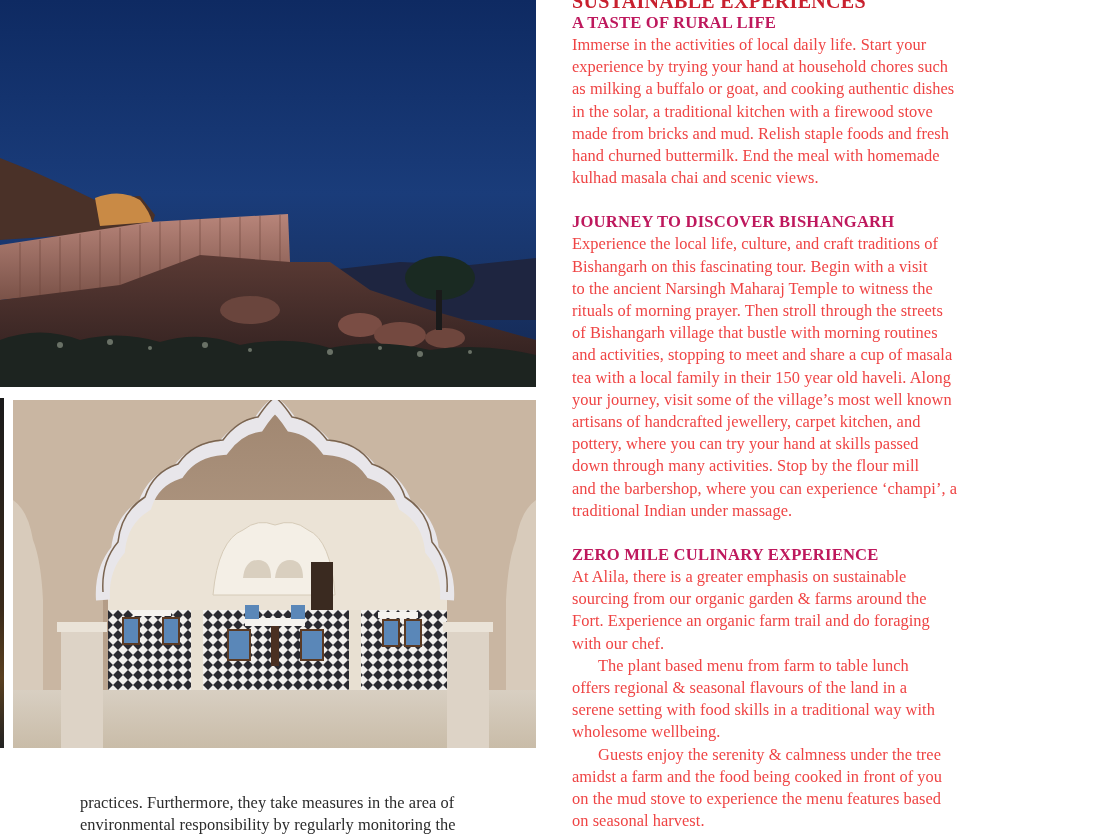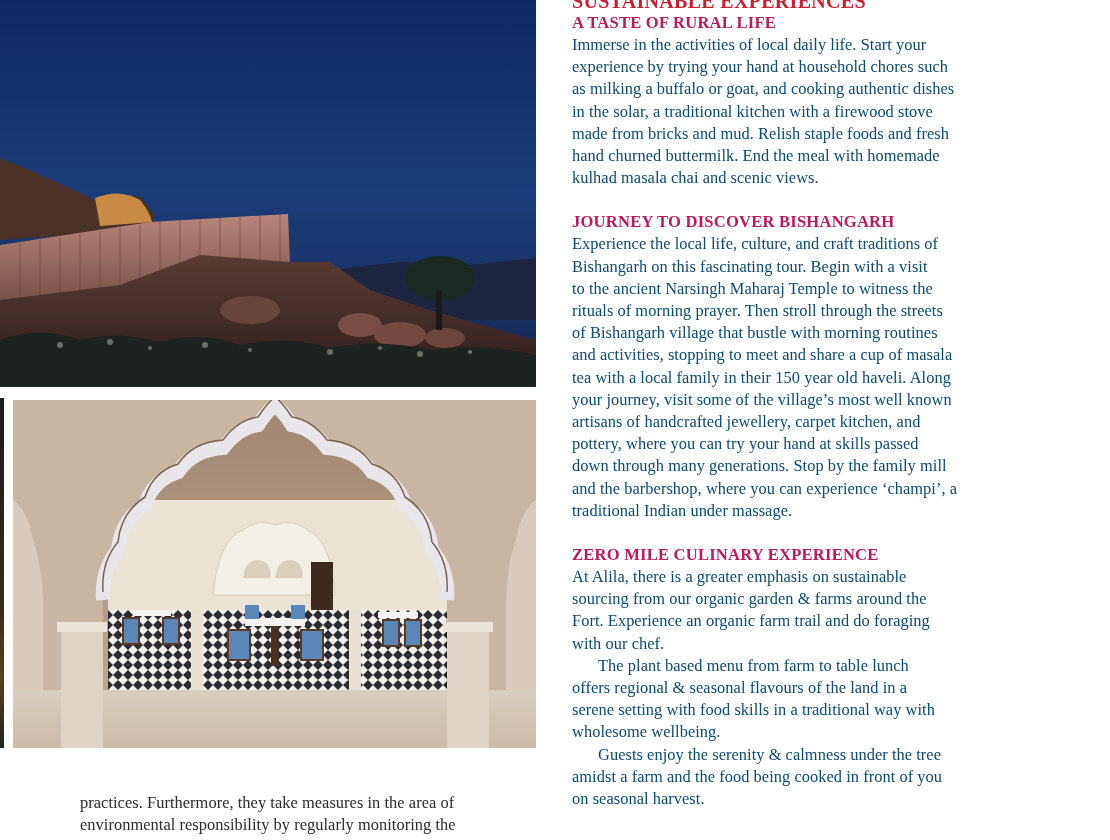--- a/index.html
+++ b/index.html
@@ -43,21 +43,21 @@
       font-size: 20px; line-height: 20px; color: #c8202e;
       letter-spacing: 0.3px; white-space: nowrap;
       height: 21px; overflow: visible;
     }
     .sub-head {
       font-family: "Liberation Serif", serif; font-weight: bold;
       font-size: 16.6px; line-height: 22px; color: #be185d;
       letter-spacing: 0.2px; white-space: nowrap;
     }
     .body-line {
-      font-size: 16.4px; line-height: 22.2px; color: #0c4a6e; white-space: nowrap;
+      font-size: 16.4px; line-height: 22.2px; color: #ef4444; white-space: nowrap;
       letter-spacing: 0.05px;
     }
     .indent { padding-left: 26px; }
     .gap { height: 22px; }
   </style>
 </head>
 <body>
 
 <div class="photo-fort" title="Illuminated fort wall on a rocky hill at dusk under a deep blue sky">
   <svg viewBox="0 0 536 387" preserveAspectRatio="none">
@@ -223,34 +223,35 @@
     <div class="body-line">Experience the local life, culture, and craft traditions of</div>
     <div class="body-line">Bishangarh on this fascinating tour. Begin with a visit</div>
     <div class="body-line">to the ancient Narsingh Maharaj Temple to witness the</div>
     <div class="body-line">rituals of morning prayer. Then stroll through the streets</div>
     <div class="body-line">of Bishangarh village that bustle with morning routines</div>
     <div class="body-line">and activities, stopping to meet and share a cup of masala</div>
     <div class="body-line">tea with a local family in their 150 year old haveli. Along</div>
     <div class="body-line">your journey, visit some of the village’s most well known</div>
     <div class="body-line">artisans of handcrafted jewellery, carpet kitchen, and</div>
     <div class="body-line">pottery, where you can try your hand at skills passed</div>
-    <div class="body-line">down through many generations. Stop by the family mill</div>
+    <div class="body-line">down through many activities. Stop by the flour mill</div>
     <div class="body-line">and the barbershop, where you can experience ‘champi’, a</div>
     <div class="body-line">traditional Indian under massage.</div>
   </section>
 
   <div class="gap"></div>
 
   <section>
     <div class="sub-head">ZERO MILE CULINARY EXPERIENCE</div>
     <div class="body-line">At Alila, there is a greater emphasis on sustainable</div>
     <div class="body-line">sourcing from our organic garden &amp; farms around the</div>
     <div class="body-line">Fort. Experience an organic farm trail and do foraging</div>
     <div class="body-line">with our chef.</div>
     <div class="body-line indent">The plant based menu from farm to table lunch</div>
     <div class="body-line">offers regional &amp; seasonal flavours of the land in a</div>
     <div class="body-line">serene setting with food skills in a traditional way with</div>
     <div class="body-line">wholesome wellbeing.</div>
     <div class="body-line indent">Guests enjoy the serenity &amp; calmness under the tree</div>
     <div class="body-line">amidst a farm and the food being cooked in front of you</div>
+    <div class="body-line">on the mud stove to experience the menu features based</div>
     <div class="body-line">on seasonal harvest.</div>
   </section>
 </div>
 
 </body></html>

